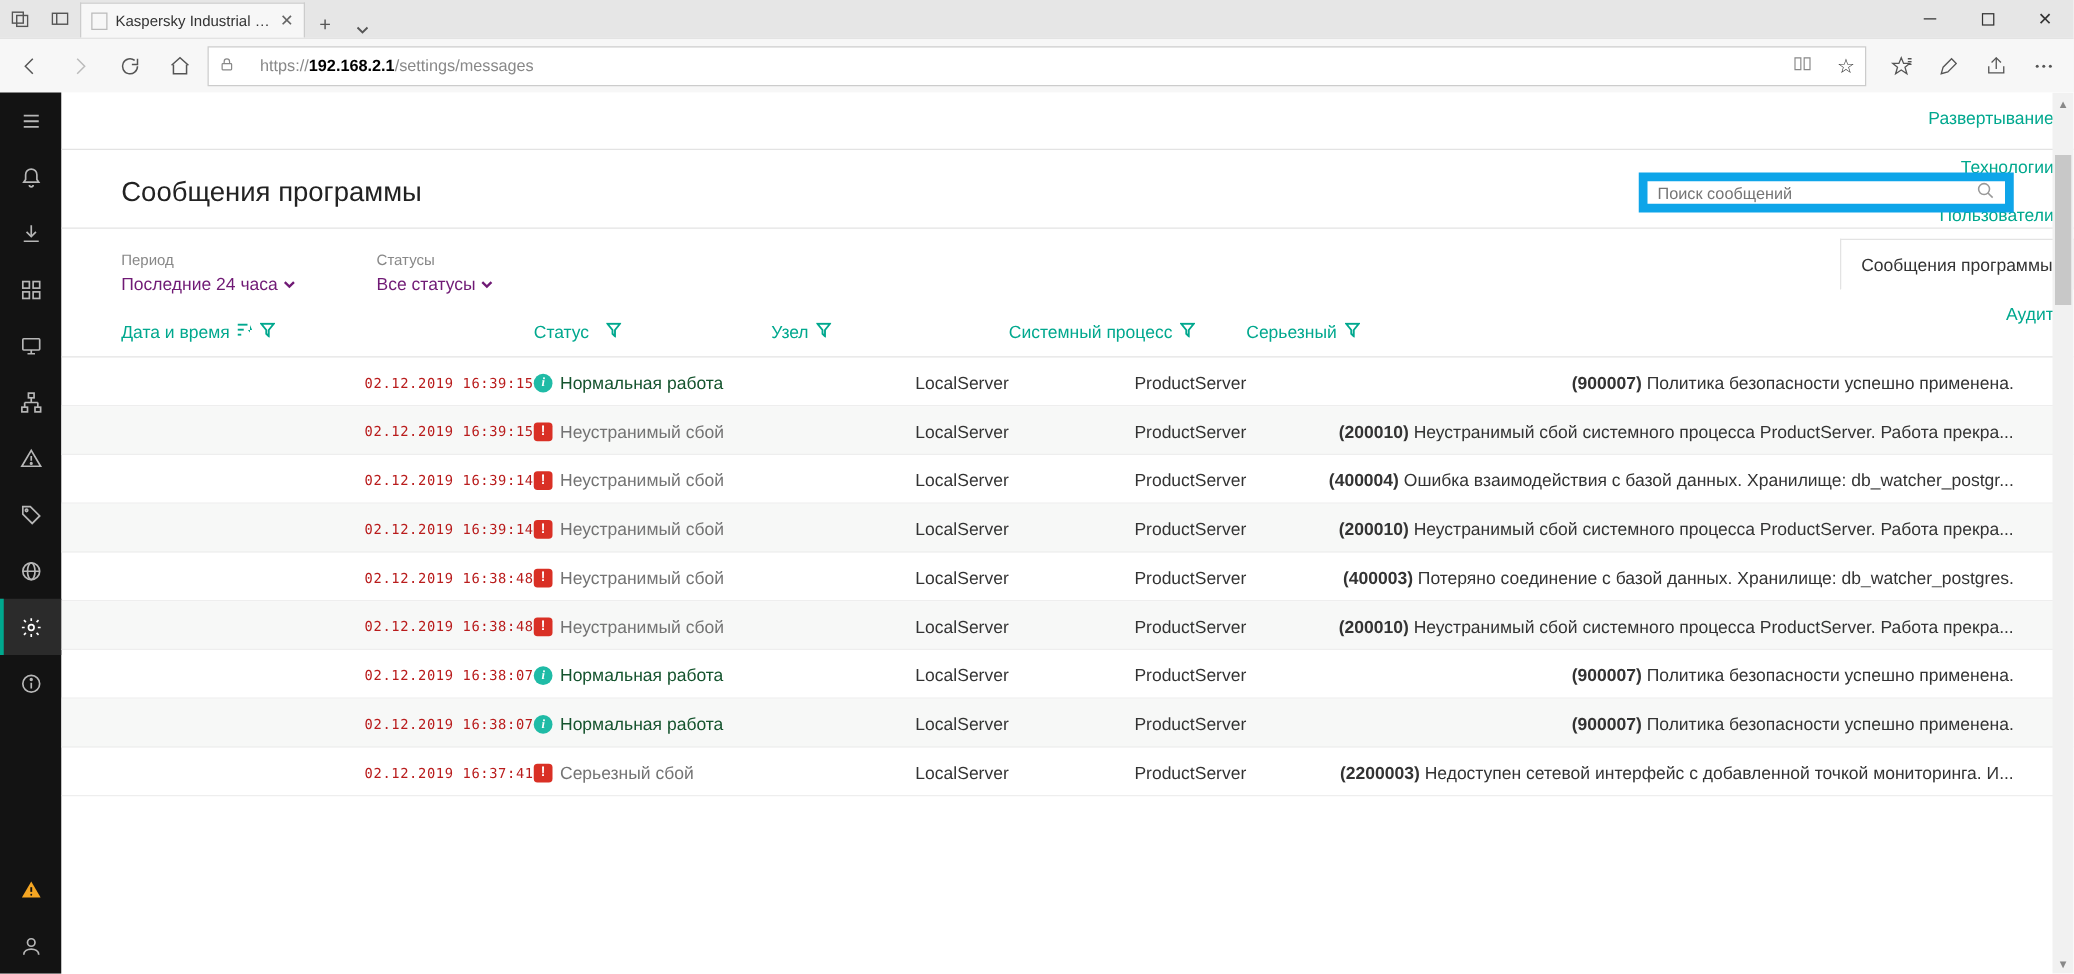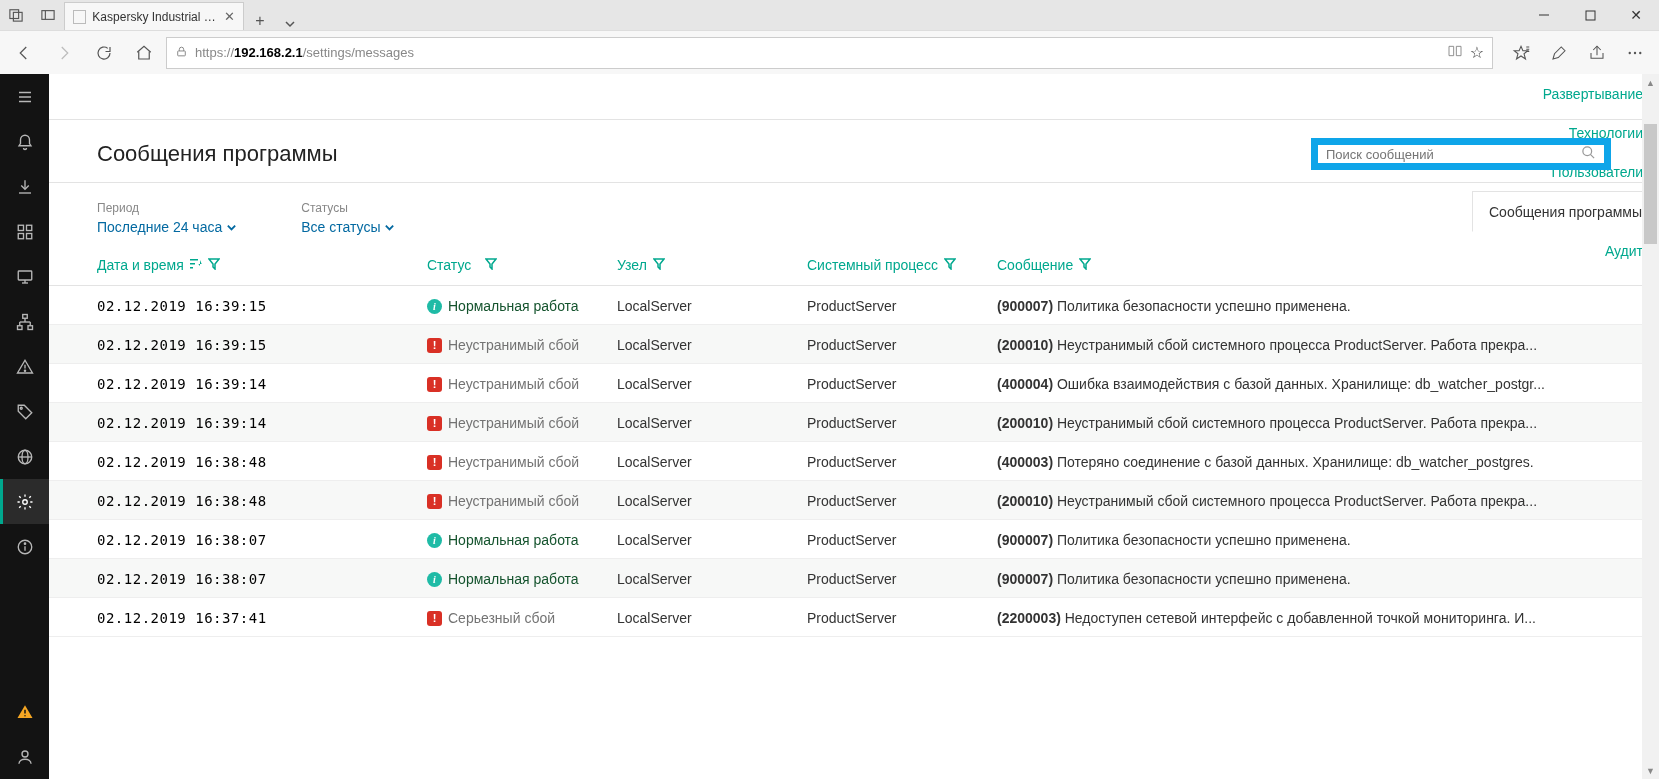--- a/index.html
+++ b/index.html
@@ -16,21 +16,21 @@
   .tab .close { margin-left: auto; color: #666; font-size: 13px; }
   .newtab-btn { width: 32px; display: flex; align-items: center; justify-content: center; color: #555; font-size: 16px; }
   .caret-btn { width: 28px; display: flex; align-items: center; justify-content: center; color: #555; }
   .win-controls { margin-left: auto; display: flex; }
   .win-btn { width: 46px; height: 30px; display: flex; align-items: center; justify-content: center; color: #333; font-size: 12px; }
   .win-btn:last-child { font-size: 14px; }
 
   .addrbar { display: flex; align-items: center; height: 44px; padding: 0 6px; gap: 4px; background: #f7f7f7; border-top: 1px solid #ddd; }
   .nav-btn { width: 36px; height: 36px; display: flex; align-items: center; justify-content: center; color: #555; }
   .nav-btn.disabled { color: #bbb; }
-  .url-box { flex: 1; display: flex; align-items: center; height: 32px; border: 1px solid #ccc; background: #fff; padding: 0 8px; font-size: 13px; color: #333; gap: 7px; }
+  .url-box { flex: 1; display: flex; align-items: center; height: 32px; border: 1px solid #ccc; background: #fff; padding: 0 8px; font-size: 13px; color: #333; gap: 20px; }
   .url-box .lock { color: #888; }
   .url-text { white-space: nowrap; overflow: hidden; }
   .url-text .host { font-weight: 600; color: #000; }
   .url-text .rest { color: #888; }
   .url-box .book { margin-left: auto; color: #888; }
   .url-box .star { color: #333; font-size: 16px; }
   .right-tools { display: flex; gap: 2px; margin-left: 6px; }
 
   
   .app { display: flex; height: calc(779px - 74px); background: #fff; }
@@ -50,38 +50,38 @@
   .page-tab.active { color: #333; border: 1px solid #e3e3e3; border-bottom: 1px solid #fff; margin-bottom: -1px; background: #fff; }
 
   .page-header { display: flex; align-items: center; padding: 18px 48px 12px; border-bottom: 1px solid #e3e3e3; }
   .page-title { font-size: 22px; font-weight: 400; color: #222; }
   .search-box { margin-left: auto; width: 300px; height: 32px; border: 7px solid #0ea5e9; display: flex; align-items: center; padding: 0 8px; color: #888; }
   .search-box input { flex: 1; border: none; outline: none; font-size: 13px; color: #333; }
   .search-box .sicon { color: #999; }
 
   .filters-row { display: flex; gap: 64px; padding: 18px 48px 4px; }
   .filter-g .flabel { font-size: 12px; color: #888; margin-bottom: 4px; }
-  .filter-g .fval { font-size: 14px; color: #0369a1; display: flex; align-items: center; gap: 4px; }
-
-  .table-wrap { flex: 1; overflow: hidden; position: relative; }
+  .filter-g .fval { font-size: 14px; color: #701a75; display: flex; align-items: center; gap: 4px; }
+
+  .table-wrap { flex: 1; overflow: hidden; position: relative; text-align: right; }
   .thead { display: flex; padding: 18px 48px 12px; border-bottom: 1px solid #e3e3e3; font-size: 14px; color: #00a88e; }
   .col { display: flex; align-items: center; gap: 6px; }
   .col-dt { width: 330px; }
   .col-st { width: 190px; gap: 14px; }
   .col-node { width: 190px; }
   .col-proc { width: 190px; }
   .col-msg { flex: 1; min-width: 0; }
   .sort-i, .filt-i { color: #00a88e; }
   .filt-i svg, .sort-i svg { width: 12px; height: 12px; }
 
   .tbody { overflow-y: auto; height: calc(100% - 48px); }
   .row { display: flex; align-items: center; padding: 12px 48px 10px; border-bottom: 1px solid #eee; font-size: 14px; color: #333; }
   .row:nth-child(even) { background: #f7f8f7; }
   .cell { }
-  .cell-dt { width: 330px; font-family: Consolas, monospace; font-size: 14px; color: #000000; letter-spacing: 0.5px; }
+  .cell-dt { width: 330px; font-family: Consolas, monospace; font-size: 11px; color: #b91c1c; letter-spacing: 0.5px; }
   .cell-st { width: 190px; display: flex; align-items: center; gap: 6px; }
   .cell-node { width: 190px; }
   .cell-proc { width: 190px; }
   .cell-msg { flex: 1; min-width: 0; white-space: nowrap; overflow: hidden; text-overflow: ellipsis; }
   .cell-msg .code { font-weight: 700; }
 
   .st-ok { color: #14532d; }
   .st-err { color: #737373; }
   .st-icon { width: 15px; height: 15px; border-radius: 3px; display: inline-flex; align-items: center; justify-content: center; font-size: 11px; font-weight: 700; color: #fff; }
   .st-icon.ok { background: #1fbba6; border-radius: 50%; font-size: 10px; font-family: Georgia, serif; font-style: italic; }
@@ -375,21 +375,21 @@
                 <polygon points="1,1 11,1 7,6 7,11 5,9 5,6"></polygon>
               </svg></span>
         </div>
         <div class="col col-proc">
           <span>Системный процесс</span>
           <span class="filt-i"><svg viewBox="0 0 12 12" fill="none" stroke="currentColor" stroke-width="1.5">
                 <polygon points="1,1 11,1 7,6 7,11 5,9 5,6"></polygon>
               </svg></span>
         </div>
         <div class="col col-msg">
-          <span>Сообщение</span>
+          <span>Серьезный</span>
           <span class="filt-i"><svg viewBox="0 0 12 12" fill="none" stroke="currentColor" stroke-width="1.5">
                 <polygon points="1,1 11,1 7,6 7,11 5,9 5,6"></polygon>
               </svg></span>
         </div>
       </div>
       <div class="tbody" id="tbody">
           <div class="row">
             <div class="cell cell-dt">02.12.2019 16:39:15</div>
             <div class="cell cell-st">
               <span class="st-icon ok">i</span>

